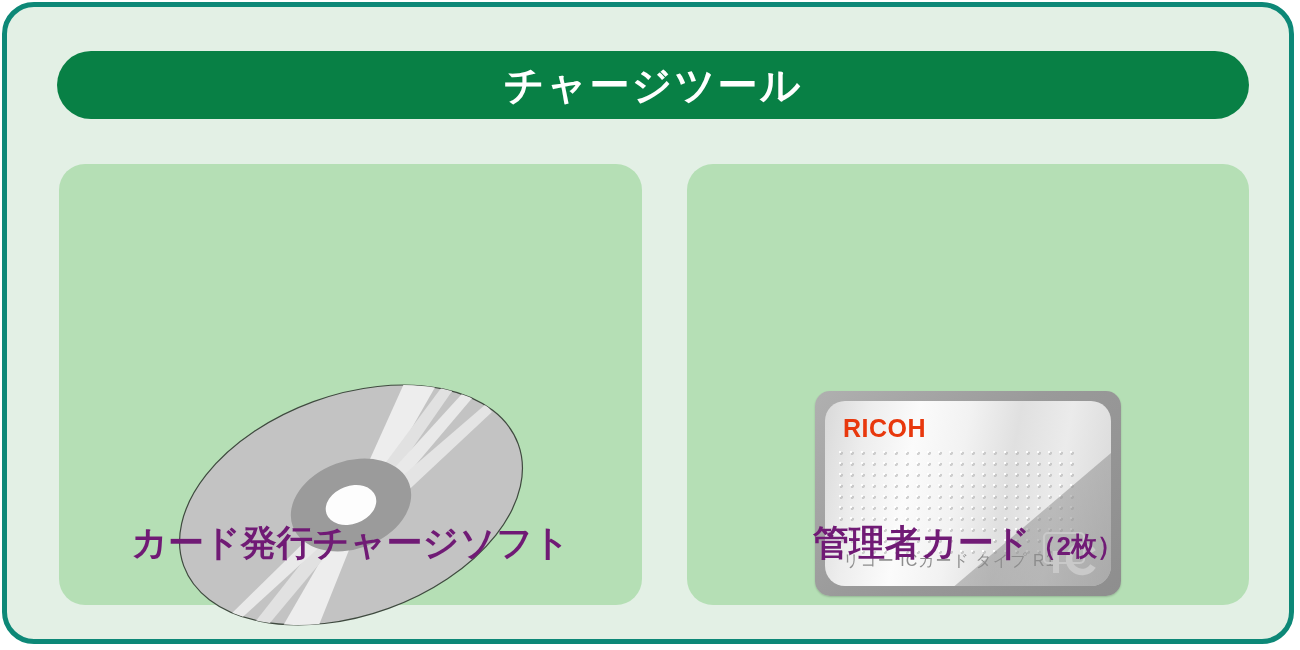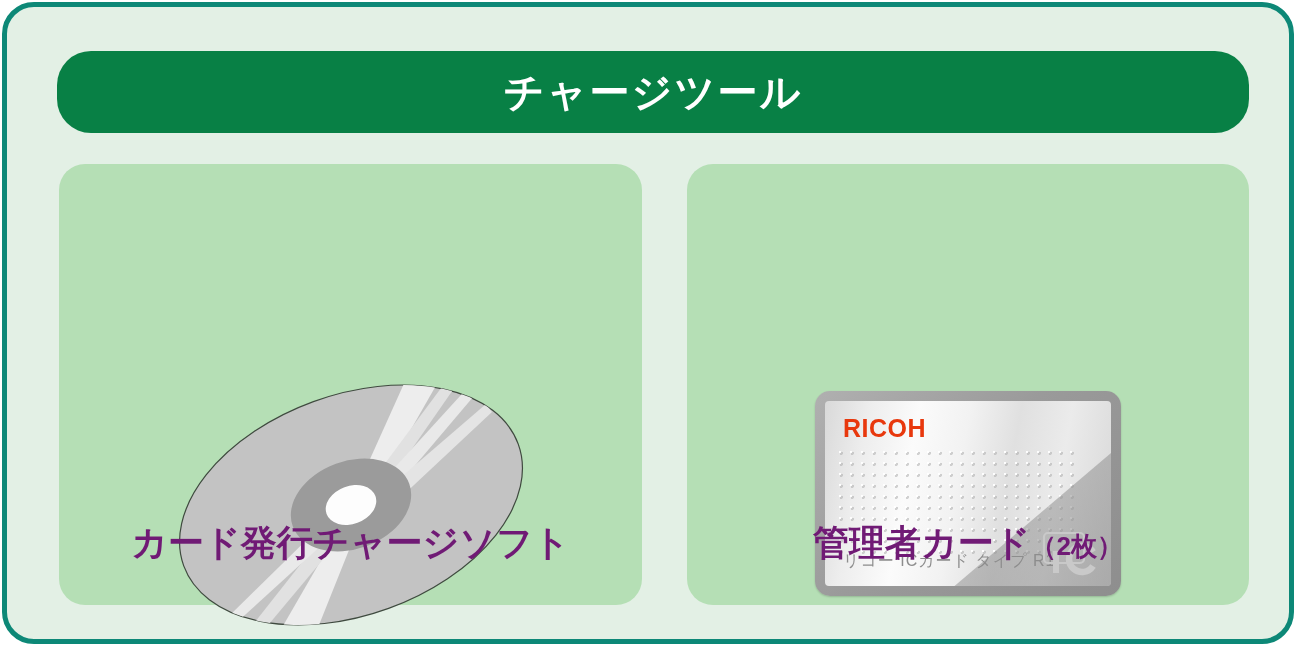--- a/index.html
+++ b/index.html
@@ -26,21 +26,21 @@
     border: 5px solid #0d8877;
     border-radius: 32px;
   }
 
   
   .banner {
     position: absolute;
     left: 50px;
     top: 44px;
     width: 1192px;
-    height: 82px;
+    height: 68px;
     background: #088045;
     border-radius: 34px;
     display: flex;
     align-items: center;
     justify-content: center;
   }
   .banner-title {
     color: #ffffff;
     font-size: 40px;
     font-weight: bold;
@@ -99,21 +99,21 @@
     border-radius: 15px;
     background: linear-gradient(135deg, #b0b0b0 0%, #9a9a9a 45%, #8e8e8e 100%);
     box-shadow: 0 1px 2px rgba(0,0,0,0.18);
   }
   .card-face {
     position: absolute;
     left: 10px;
     top: 10px;
     right: 10px;
     bottom: 10px;
-    border-radius: 4px;
+    border-radius: 20px;
     overflow: hidden;
     background:
       linear-gradient(100deg,
         #d9d9d9 0%,
         #ededed 14%,
         #fbfbfb 30%,
         #f2f2f2 46%,
         #e0e0e0 62%,
         #ebebeb 78%,
         #d6d6d6 100%);

